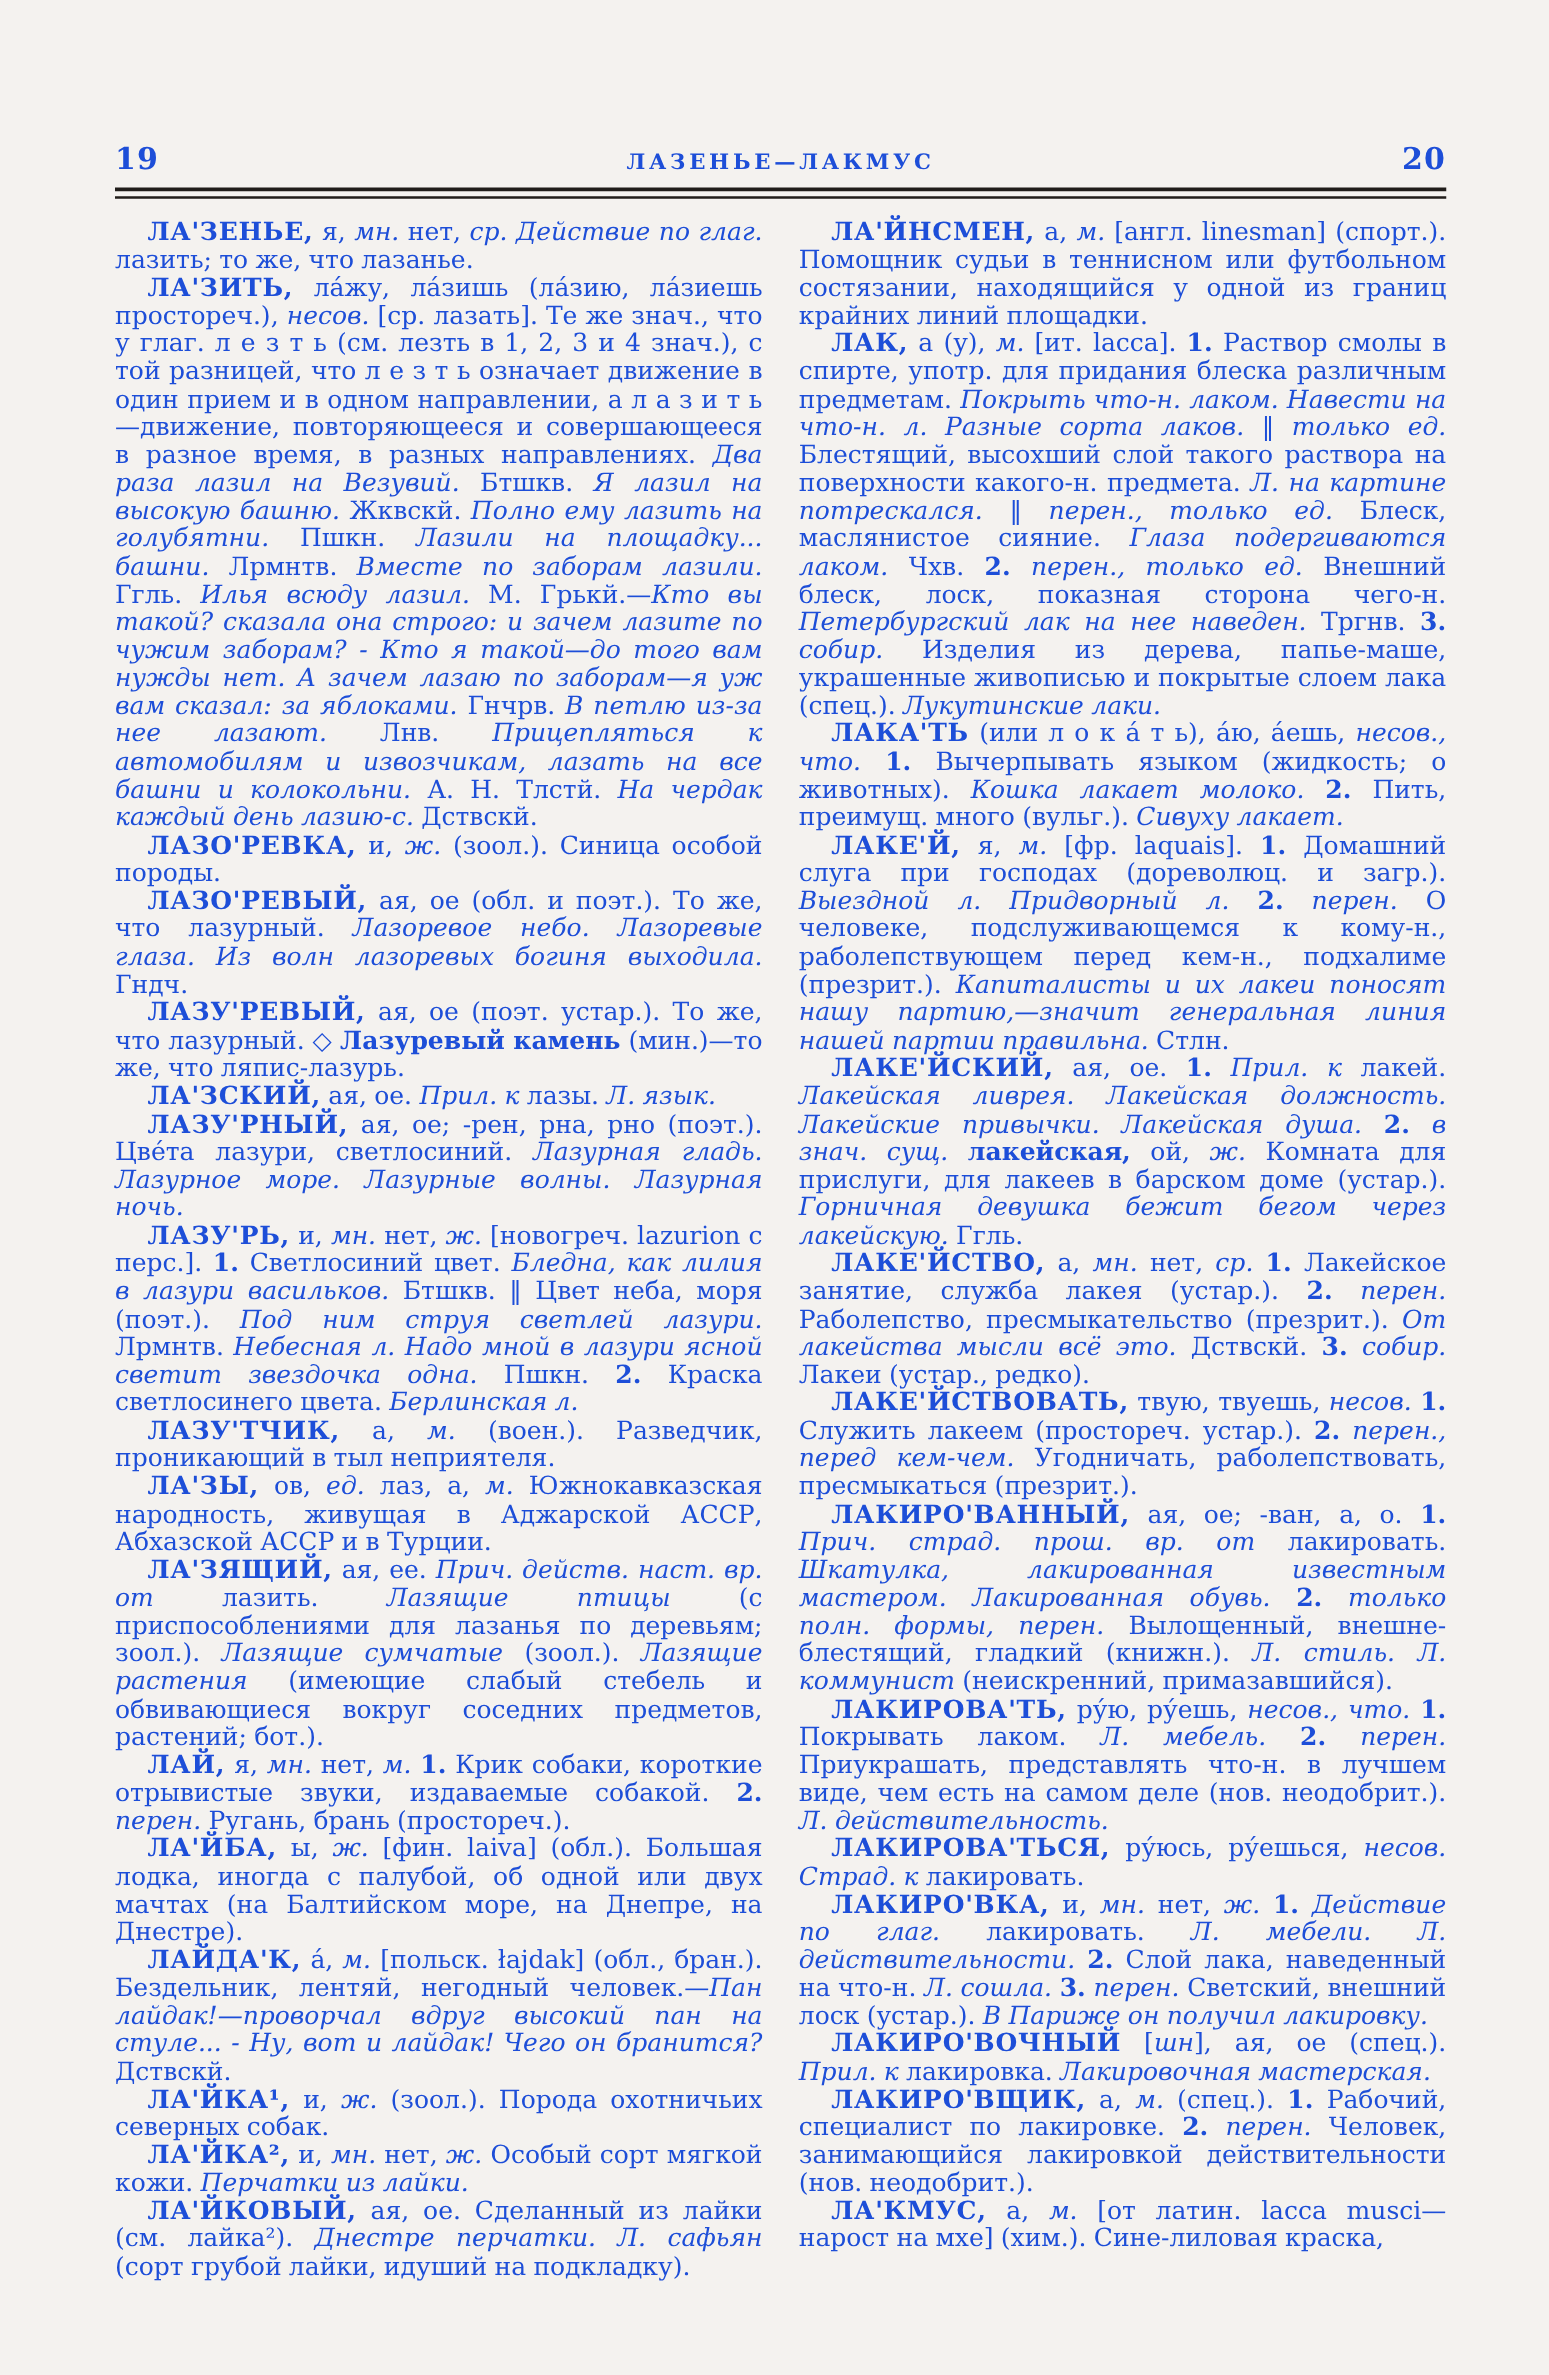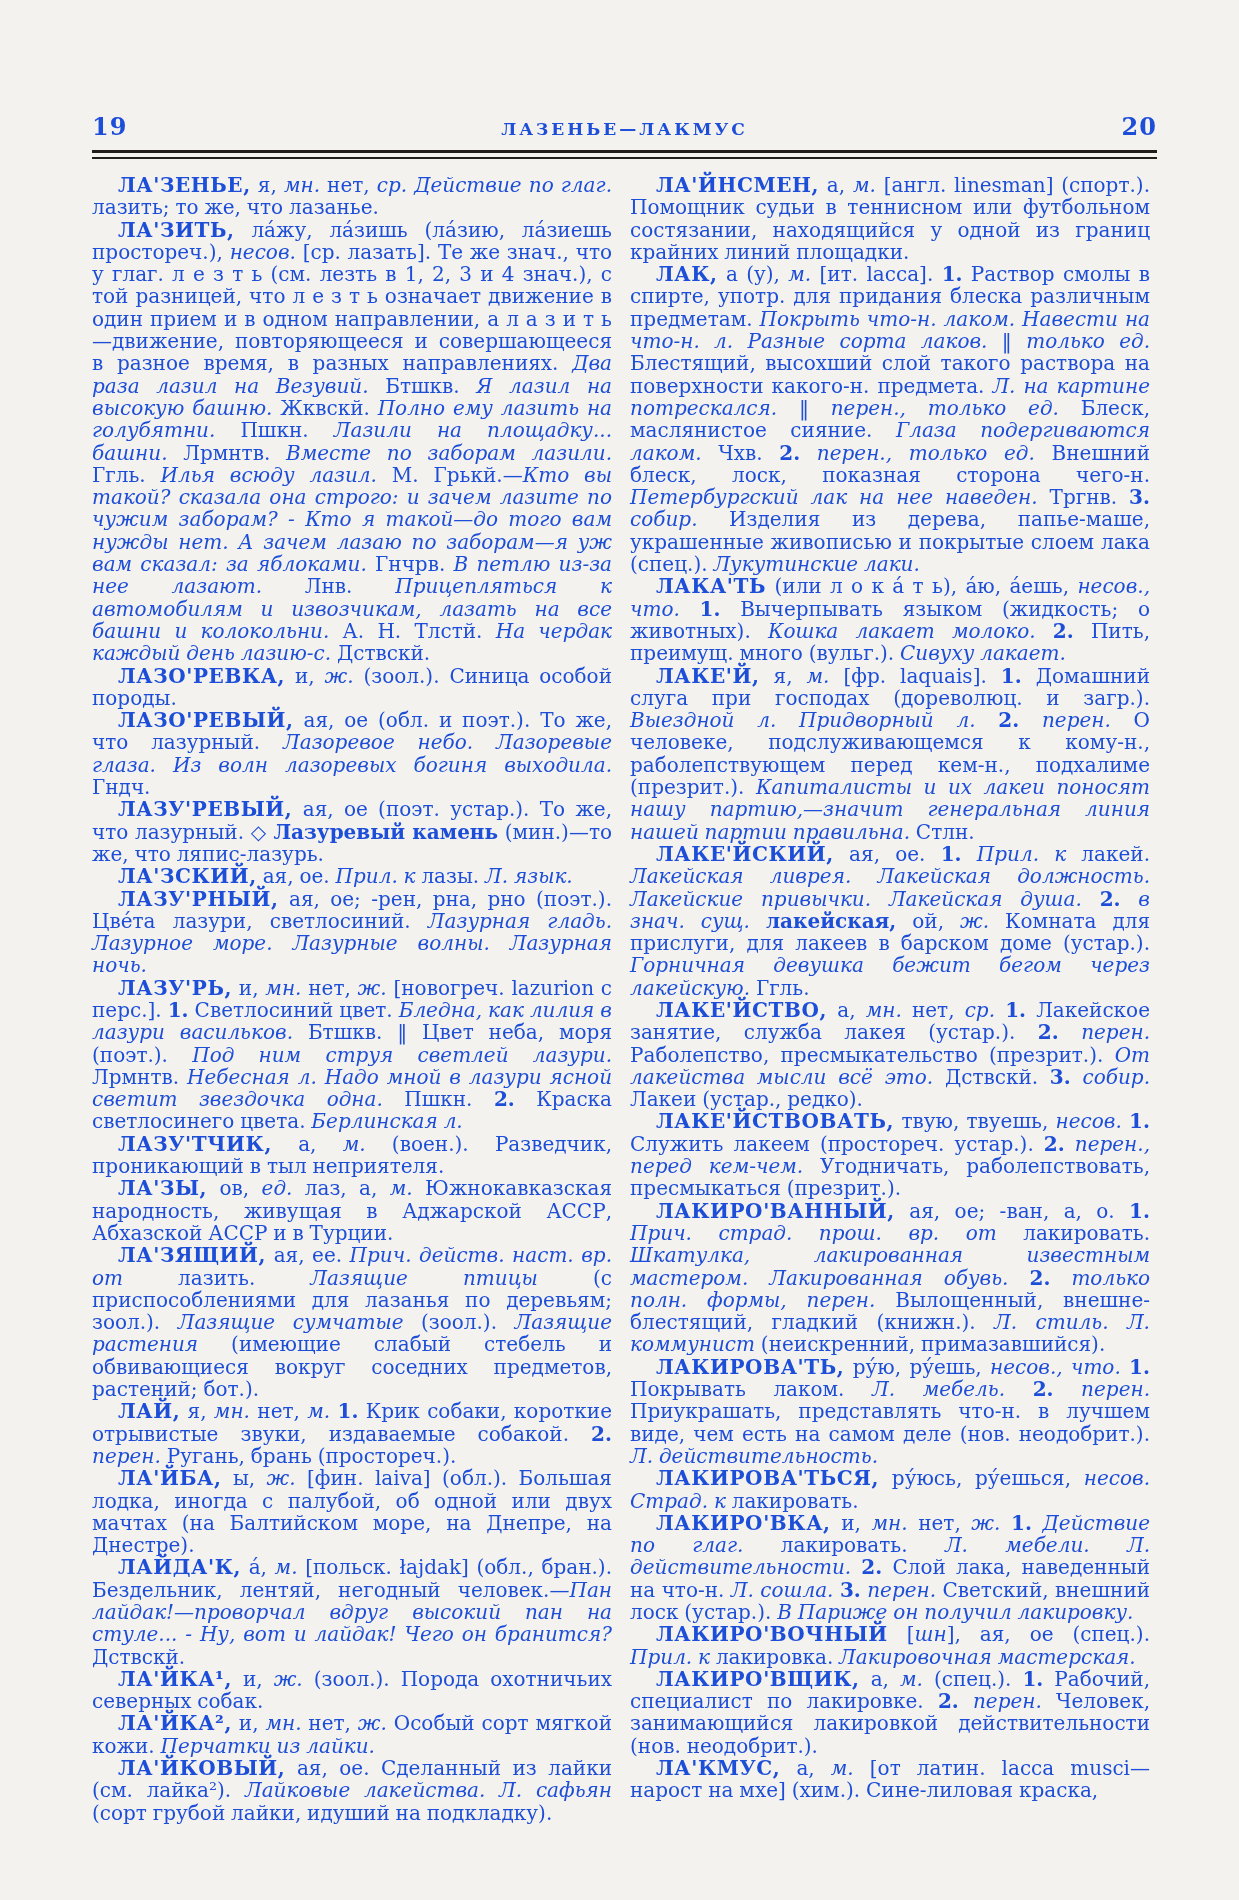--- a/index.html
+++ b/index.html
@@ -19,21 +19,21 @@
   .running-title{font-size:17px;font-weight:bold;letter-spacing:3px;}
   .rule{
     position:absolute;top:150px;left:92px;right:82px;
     height:4px;
     border-top:3px solid #201d1a;
     border-bottom:2px solid #201d1a;
   }
   .columns{
     position:absolute;top:174px;left:92px;
     width:1065px;
-    display:flex;gap:18px;
+    display:flex;gap:29px;
   }
   .column{
     width:520px;
     font-size:20px;
     line-height:22.3px;
     text-align:justify;
     hyphens:auto;
     -webkit-hyphens:auto;
     word-spacing:-0.5px;
   }
@@ -62,21 +62,21 @@
         <p class="entry"><b class="hw">ЛАЗУ'РНЫЙ,</b> ая, ое; -рен, рна, рно (поэт.). Цве́та лазури, светлосиний. <i>Лазурная гладь. Лазурное море. Лазурные волны. Лазурная ночь.</i></p>
         <p class="entry"><b class="hw">ЛАЗУ'РЬ,</b> и, <i>мн.</i> нет, <i>ж.</i> [новогреч. lazurion с перс.]. <b>1.</b> Светлосиний цвет. <i>Бледна, как лилия в лазури васильков.</i> Бтшкв. ‖ Цвет неба, моря (поэт.). <i>Под ним струя светлей лазури.</i> Лрмнтв. <i>Небесная л.</i> <i>Надо мной в лазури ясной светит звездочка одна.</i> Пшкн. <b>2.</b> Краска светлосинего цвета. <i>Берлинская л.</i></p>
         <p class="entry"><b class="hw">ЛАЗУ'ТЧИК,</b> а, <i>м.</i> (воен.). Разведчик, проникающий в тыл неприятеля.</p>
         <p class="entry"><b class="hw">ЛА'ЗЫ,</b> ов, <i>ед.</i> лаз, а, <i>м.</i> Южнокавказская народность, живущая в Аджарской АССР, Абхазской АССР и в Турции.</p>
         <p class="entry"><b class="hw">ЛА'ЗЯЩИЙ,</b> ая, ее. <i>Прич. действ. наст. вр. от</i> лазить. <i>Лазящие птицы</i> (с приспособлениями для лазанья по деревьям; зоол.). <i>Лазящие сумчатые</i> (зоол.). <i>Лазящие растения</i> (имеющие слабый стебель и обвивающиеся вокруг соседних предметов, растений; бот.).</p>
         <p class="entry"><b class="hw">ЛАЙ,</b> я, <i>мн.</i> нет, <i>м.</i> <b>1.</b> Крик собаки, короткие отрывистые звуки, издаваемые собакой. <b>2.</b> <i>перен.</i> Ругань, брань (простореч.).</p>
         <p class="entry"><b class="hw">ЛА'ЙБА,</b> ы, <i>ж.</i> [фин. laiva] (обл.). Большая лодка, иногда с палубой, об одной или двух мачтах (на Балтийском море, на Днепре, на Днестре).</p>
         <p class="entry"><b class="hw">ЛАЙДА'К,</b> а́, <i>м.</i> [польск. łajdak] (обл., бран.). Бездельник, лентяй, негодный человек.—<i>Пан лайдак!—проворчал вдруг высокий пан на стуле... - Ну, вот и лайдак! Чего он бранится?</i> Дствскй.</p>
         <p class="entry"><b class="hw">ЛА'ЙКА¹,</b> и, <i>ж.</i> (зоол.). Порода охотничьих северных собак.</p>
         <p class="entry"><b class="hw">ЛА'ЙКА²,</b> и, <i>мн.</i> нет, <i>ж.</i> Особый сорт мягкой кожи. <i>Перчатки из лайки.</i></p>
-        <p class="entry"><b class="hw">ЛА'ЙКОВЫЙ,</b> ая, ое. Сделанный из лайки (см. лайка²). <i>Лайковые лакейства. Л. сафьян</i> (сорт грубой лайки, идуший на подкладку).</p>
+        <p class="entry"><b class="hw">ЛА'ЙКОВЫЙ,</b> ая, ое. Сделанный из лайки (см. лайка²). <i>Днестре перчатки. Л. сафьян</i> (сорт грубой лайки, идуший на подкладку).</p>
       </div>
     <div class="column">
         <p class="entry"><b class="hw">ЛА'ЙНСМЕН,</b> а, <i>м.</i> [англ. linesman] (спорт.). Помощник судьи в теннисном или футбольном состязании, находящийся у одной из границ крайних линий площадки.</p>
         <p class="entry"><b class="hw">ЛАК,</b> а (у), <i>м.</i> [ит. lacca]. <b>1.</b> Раствор смолы в спирте, употр. для придания блеска различным предметам. <i>Покрыть что-н. лаком. Навести на что-н. л. Разные сорта лаков.</i> ‖ <i>только ед.</i> Блестящий, высохший слой такого раствора на поверхности какого-н. предмета. <i>Л. на картине потрескался.</i> ‖ <i>перен., только ед.</i> Блеск, маслянистое сияние. <i>Глаза подергиваются лаком.</i> Чхв. <b>2.</b> <i>перен., только ед.</i> Внешний блеск, лоск, показная сторона чего-н. <i>Петербургский лак на нее наведен.</i> Тргнв. <b>3.</b> <i>собир.</i> Изделия из дерева, папье-маше, украшенные живописью и покрытые слоем лака (спец.). <i>Лукутинские лаки.</i></p>
         <p class="entry"><b class="hw">ЛАКА'ТЬ</b> (или л о к а́ т ь), а́ю, а́ешь, <i>несов., что.</i> <b>1.</b> Вычерпывать языком (жидкость; о животных). <i>Кошка лакает молоко.</i> <b>2.</b> Пить, преимущ. много (вульг.). <i>Сивуху лакает.</i></p>
         <p class="entry"><b class="hw">ЛАКЕ'Й,</b> я, <i>м.</i> [фр. laquais]. <b>1.</b> Домашний слуга при господах (дореволюц. и загр.). <i>Выездной л. Придворный л.</i> <b>2.</b> <i>перен.</i> О человеке, подслуживающемся к кому-н., раболепствующем перед кем-н., подхалиме (презрит.). <i>Капиталисты и их лакеи поносят нашу партию,—значит генеральная линия нашей партии правильна.</i> Стлн.</p>
         <p class="entry"><b class="hw">ЛАКЕ'ЙСКИЙ,</b> ая, ое. <b>1.</b> <i>Прил. к</i> лакей. <i>Лакейская ливрея. Лакейская должность. Лакейские привычки. Лакейская душа.</i> <b>2.</b> <i>в знач. сущ.</i> <b>лакейская,</b> ой, <i>ж.</i> Комната для прислуги, для лакеев в барском доме (устар.). <i>Горничная девушка бежит бегом через лакейскую.</i> Ггль.</p>
         <p class="entry"><b class="hw">ЛАКЕ'ЙСТВО,</b> а, <i>мн.</i> нет, <i>ср.</i> <b>1.</b> Лакейское занятие, служба лакея (устар.). <b>2.</b> <i>перен.</i> Раболепство, пресмыкательство (презрит.). <i>От лакейства мысли всё это.</i> Дствскй. <b>3.</b> <i>собир.</i> Лакеи (устар., редко).</p>
         <p class="entry"><b class="hw">ЛАКЕ'ЙСТВОВАТЬ,</b> твую, твуешь, <i>несов.</i> <b>1.</b> Служить лакеем (простореч. устар.). <b>2.</b> <i>перен., перед кем-чем.</i> Угодничать, раболепствовать, пресмыкаться (презрит.).</p>
         <p class="entry"><b class="hw">ЛАКИРО'ВАННЫЙ,</b> ая, ое; -ван, а, о. <b>1.</b> <i>Прич. страд. прош. вр. от</i> лакировать. <i>Шкатулка, лакированная известным мастером. Лакированная обувь.</i> <b>2.</b> <i>только полн. формы, перен.</i> Вылощенный, внешне-блестящий, гладкий (книжн.). <i>Л. стиль. Л. коммунист</i> (неискренний, примазавшийся).</p>

